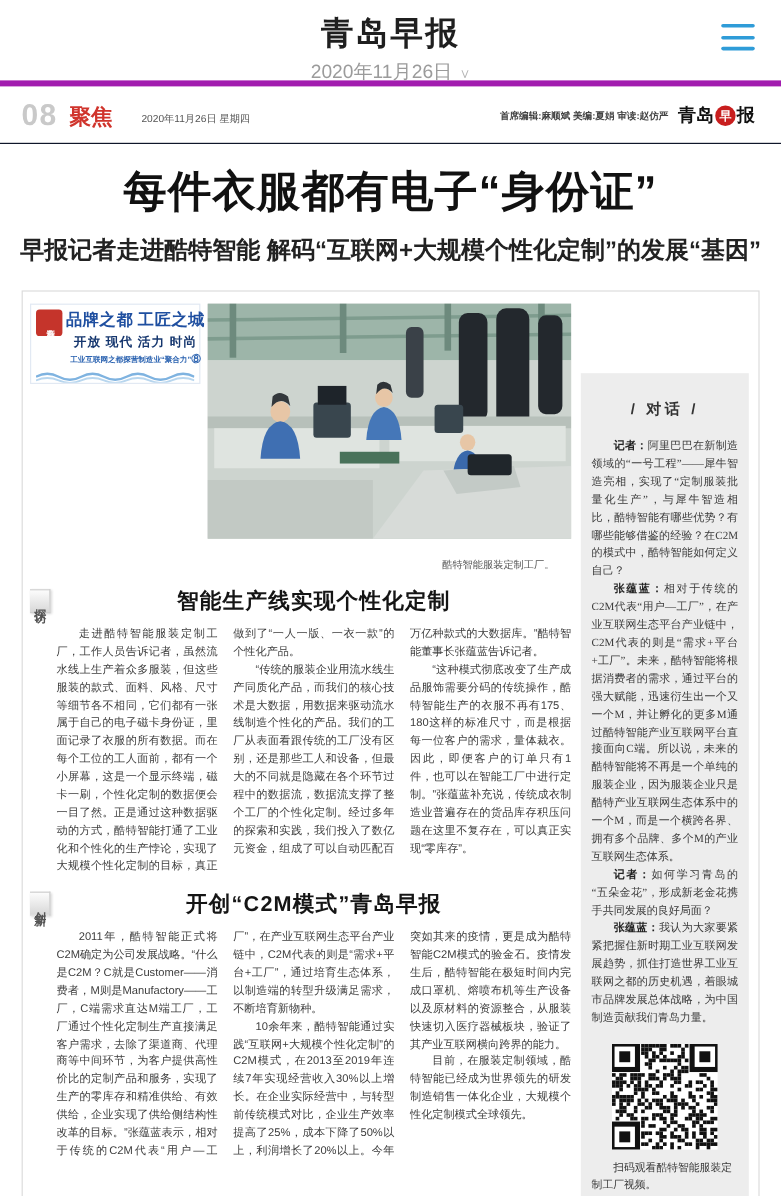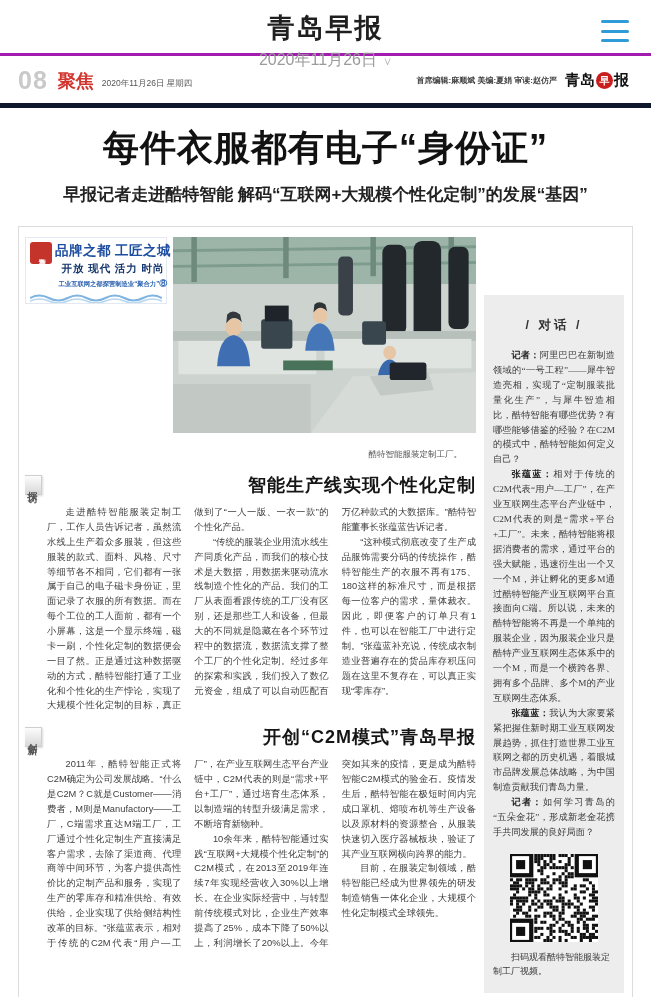--- a/index.html
+++ b/index.html
@@ -5,41 +5,41 @@
   :root{
     --accent-red:#d0342c; --logo-red:#c81e1e; --menu-blue:#2f9cd8;
     --banner-blue:#1f4fa0; --banner-dark:#15366e; --paper-border:#dcdcdc;
     --sidebar-bg:#ededed; --ink:#2b2b2b; --body-ink:#3d3d3d;
   }
   *{margin:0;padding:0;box-sizing:border-box}
   html,body{width:651px;background:#fff;font-family:"Liberation Sans",sans-serif;color:var(--ink)}
   body{position:relative;height:997px;overflow:hidden}
 
   
-  .app-header{position:relative;text-align:center;padding-top:10px;height:56px;border-bottom:3px solid #a21caf}
+  .app-header{position:relative;text-align:center;padding-top:10px;height:72px;border-bottom:5px solid #a21caf}
   .app-title{font-size:27px;font-weight:700;letter-spacing:2px;color:#1f1f1f}
   .app-date{font-size:16px;color:#9b9b9b;margin-top:4px;display:inline-flex;align-items:center;gap:6px}
   .chev{font-size:11px;color:#b5b5b5;transform:translateY(1px)}
   .menu-btn{position:absolute;right:22px;top:20px;width:28px;height:22px;display:flex;flex-direction:column;justify-content:space-between;cursor:pointer}
   .menu-btn span{display:block;height:3px;border-radius:2px;background:var(--menu-blue)}
 
   
-  .masthead{display:flex;align-items:center;padding:10px 22px 8px 18px;border-bottom:5px solid #0f172a}
+  .masthead{display:flex;align-items:center;padding:10px 22px 8px 18px;border-bottom:1px solid #0f172a}
   .page-no{font-size:25px;font-weight:800;color:#c9c9c9;letter-spacing:1px;margin-right:10px}
-  .section-badge{font-size:18px;font-weight:800;color:var(--accent-red);margin-right:8px}
+  .section-badge{font-size:18px;font-weight:800;color:var(--accent-red);margin-right:24px}
   .mast-date{font-size:8.5px;color:#555;margin-top:7px}
   .mast-right{margin-left:auto;display:flex;align-items:center;gap:8px}
   .mast-credits{font-size:8px;color:#444;font-weight:700}
   .mast-logo{font-size:15px;font-weight:900;color:#111;display:inline-flex;align-items:center}
   .logo-circle{display:inline-flex;align-items:center;justify-content:center;width:17px;height:17px;border-radius:50%;background:var(--logo-red);color:#fff;font-size:10px;margin:0 1px}
 
   
   .headline-wrap{text-align:center;padding:16px 8px 14px}
   .headline{font-size:36px;font-weight:900;letter-spacing:1px;color:#111}
-  .subheadline{font-size:17px;font-weight:700;color:#222;margin-top:10px}
+  .subheadline{font-size:20px;font-weight:700;color:#222;margin-top:10px}
 
   
   .paper{margin:6px 18px 10px;border:1px solid var(--paper-border);background:#fff;padding:10px 8px 12px 6px;display:flex;gap:8px;min-height:760px}
   .main-col{flex:1;min-width:0}
   .side-col{width:140px;flex:none}
 
   .top-row{display:flex;gap:6px}
   .banner-col{width:142px;flex:none}
   .banner-box{background:#fff;border:1px solid #e2e9f3;padding:4px 4px 0;position:relative}
   .banner-head{display:flex;gap:3px}
@@ -53,21 +53,21 @@
   .intro{margin-top:7px;font-family:"Liberation Serif",serif;font-size:9.3px;line-height:1.62;color:var(--body-ink);text-align:justify}
   .intro p{text-indent:2em}
 
   .photo-col{flex:1;min-width:0}
   .photo-svg{display:block;width:100%;height:196px;background:#cfd5d0}
   .caption{font-size:8.5px;color:#555;text-align:right;padding:16px 14px 0 0;font-family:"Liberation Serif",serif}
 
   .section{display:flex;gap:5px;margin-top:10px}
   .ribbon{width:17px;flex:none;align-self:flex-start;margin-top:4px;writing-mode:vertical-rl;text-orientation:upright;font-size:10px;font-weight:700;color:#555;background:linear-gradient(180deg,#fcfcfc,#d8d8d8);border:1px solid #cfcfcf;border-left:none;padding:7px 2px;letter-spacing:2px;box-shadow:1px 1px 2px rgba(0,0,0,.15)}
   .sec-content{flex:1;min-width:0}
-  .sec-head{text-align:right;font-size:18px;font-weight:800;color:#151515;margin:2px 0 8px;letter-spacing:1px}
+  .sec-head{text-align:center;font-size:18px;font-weight:800;color:#151515;margin:2px 0 8px;letter-spacing:1px}
   .cols{column-count:3;column-gap:13px;font-family:Liberation Sans, sans-serif;font-size:9.3px;line-height:1.6;color:var(--body-ink);text-align:justify}
   .cols p{text-indent:2em}
 
   
   .dialog-panel{margin-top:58px;background:var(--sidebar-bg);padding:14px 9px 14px;min-height:650px}
   .dialog-title{text-align:center;font-size:12.5px;font-weight:800;color:#333;letter-spacing:3px;margin:8px 0 14px}
   .dialog-body{font-family:"Liberation Serif",serif;font-size:9.2px;line-height:1.62;color:#3a3a3a;text-align:justify}
   .dialog-body p{text-indent:2em;margin:0}
   .dialog-body b{font-family:"Liberation Sans",sans-serif;font-weight:700;color:#222}
   .qr{width:88px;height:88px;background:#fff;margin:14px auto 8px;display:block}
@@ -215,22 +215,22 @@
     </section>
 
   </div>
 
   <aside class="side-col">
     <div class="dialog-panel">
       <div class="dialog-title">/ 对话 /</div>
       <div class="dialog-body">
           <p><b>记者：</b>阿里巴巴在新制造领域的“一号工程”——犀牛智造亮相，实现了“定制服装批量化生产”，与犀牛智造相比，酷特智能有哪些优势？有哪些能够借鉴的经验？在C2M的模式中，酷特智能如何定义自己？</p>
           <p><b>张蕴蓝：</b>相对于传统的C2M代表“用户—工厂”，在产业互联网生态平台产业链中，C2M代表的则是“需求+平台+工厂”。未来，酷特智能将根据消费者的需求，通过平台的强大赋能，迅速衍生出一个又一个M，并让孵化的更多M通过酷特智能产业互联网平台直接面向C端。所以说，未来的酷特智能将不再是一个单纯的服装企业，因为服装企业只是酷特产业互联网生态体系中的一个M，而是一个横跨各界、拥有多个品牌、多个M的产业互联网生态体系。</p>
+          <p><b>记者：</b>如何学习青岛的“五朵金花”，形成新老金花携手共同发展的良好局面？</p>
           <p><b>张蕴蓝：</b>我认为大家要紧紧把握住新时期工业互联网发展趋势，抓住打造世界工业互联网之都的历史机遇，着眼城市品牌发展总体战略，为中国制造贡献我们青岛力量。</p>
-          <p><b>记者：</b>如何学习青岛的“五朵金花”，形成新老金花携手共同发展的良好局面？</p>
         </div>
       <svg class="qr" viewBox="0 0 29 29">
           <rect x="8" y="0" width="1" height="1" fill="#111"></rect>
           <rect x="9" y="0" width="1" height="1" fill="#111"></rect>
           <rect x="10" y="0" width="1" height="1" fill="#111"></rect>
           <rect x="11" y="0" width="1" height="1" fill="#111"></rect>
           <rect x="12" y="0" width="1" height="1" fill="#111"></rect>
           <rect x="13" y="0" width="1" height="1" fill="#111"></rect>
           <rect x="14" y="0" width="1" height="1" fill="#111"></rect>
           <rect x="16" y="0" width="1" height="1" fill="#111"></rect>

